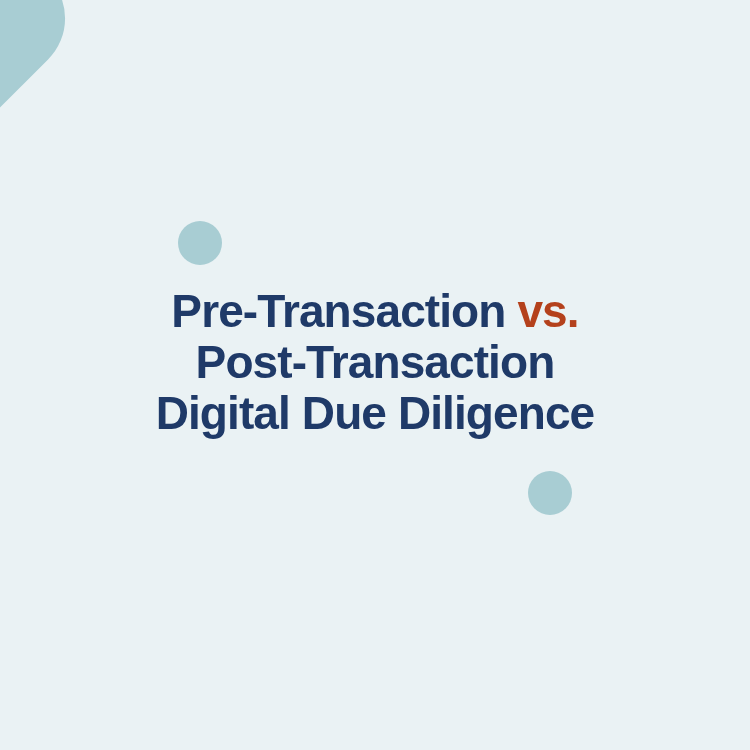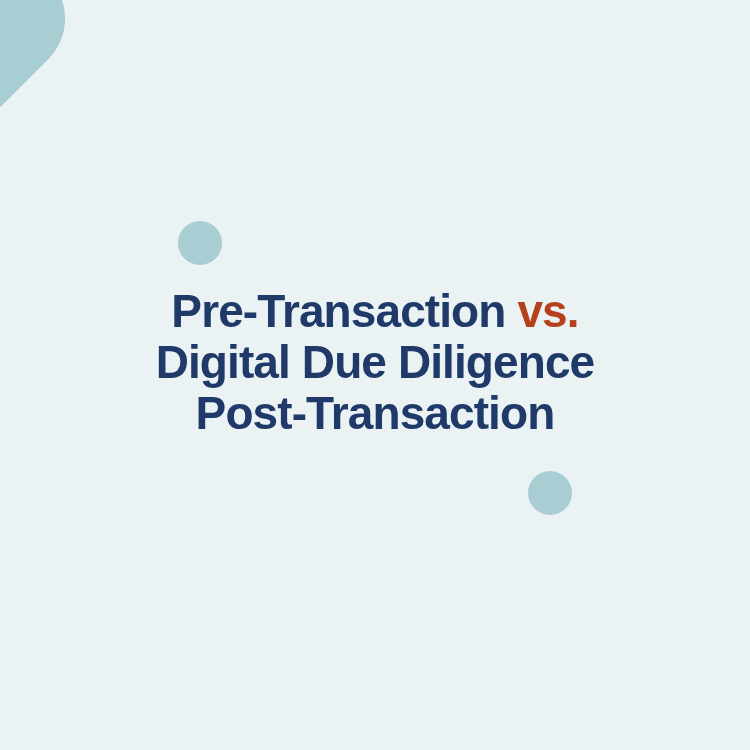--- a/index.html
+++ b/index.html
@@ -104,17 +104,17 @@
         <rect x="640" y="838" width="330" height="30" rx="15" fill="#eaf2f4"></rect>
         <rect x="720" y="968" width="330" height="30" rx="15" fill="#eaf2f4"></rect>
       </g>
 
       <circle cx="550" cy="493" r="22" fill="#a8cdd3"></circle>
     </g>
   </svg>
 
   <div class="title-block">
     <span class="title-line"><span>Pre-Transaction </span><span class="accent-word">vs.</span></span>
+    <span class="title-line">Post-Transaction</span>
     <span class="title-line">Digital Due Diligence</span>
-    <span class="title-line">Post-Transaction</span>
   </div>
 
 </div>
 
 </body></html>

